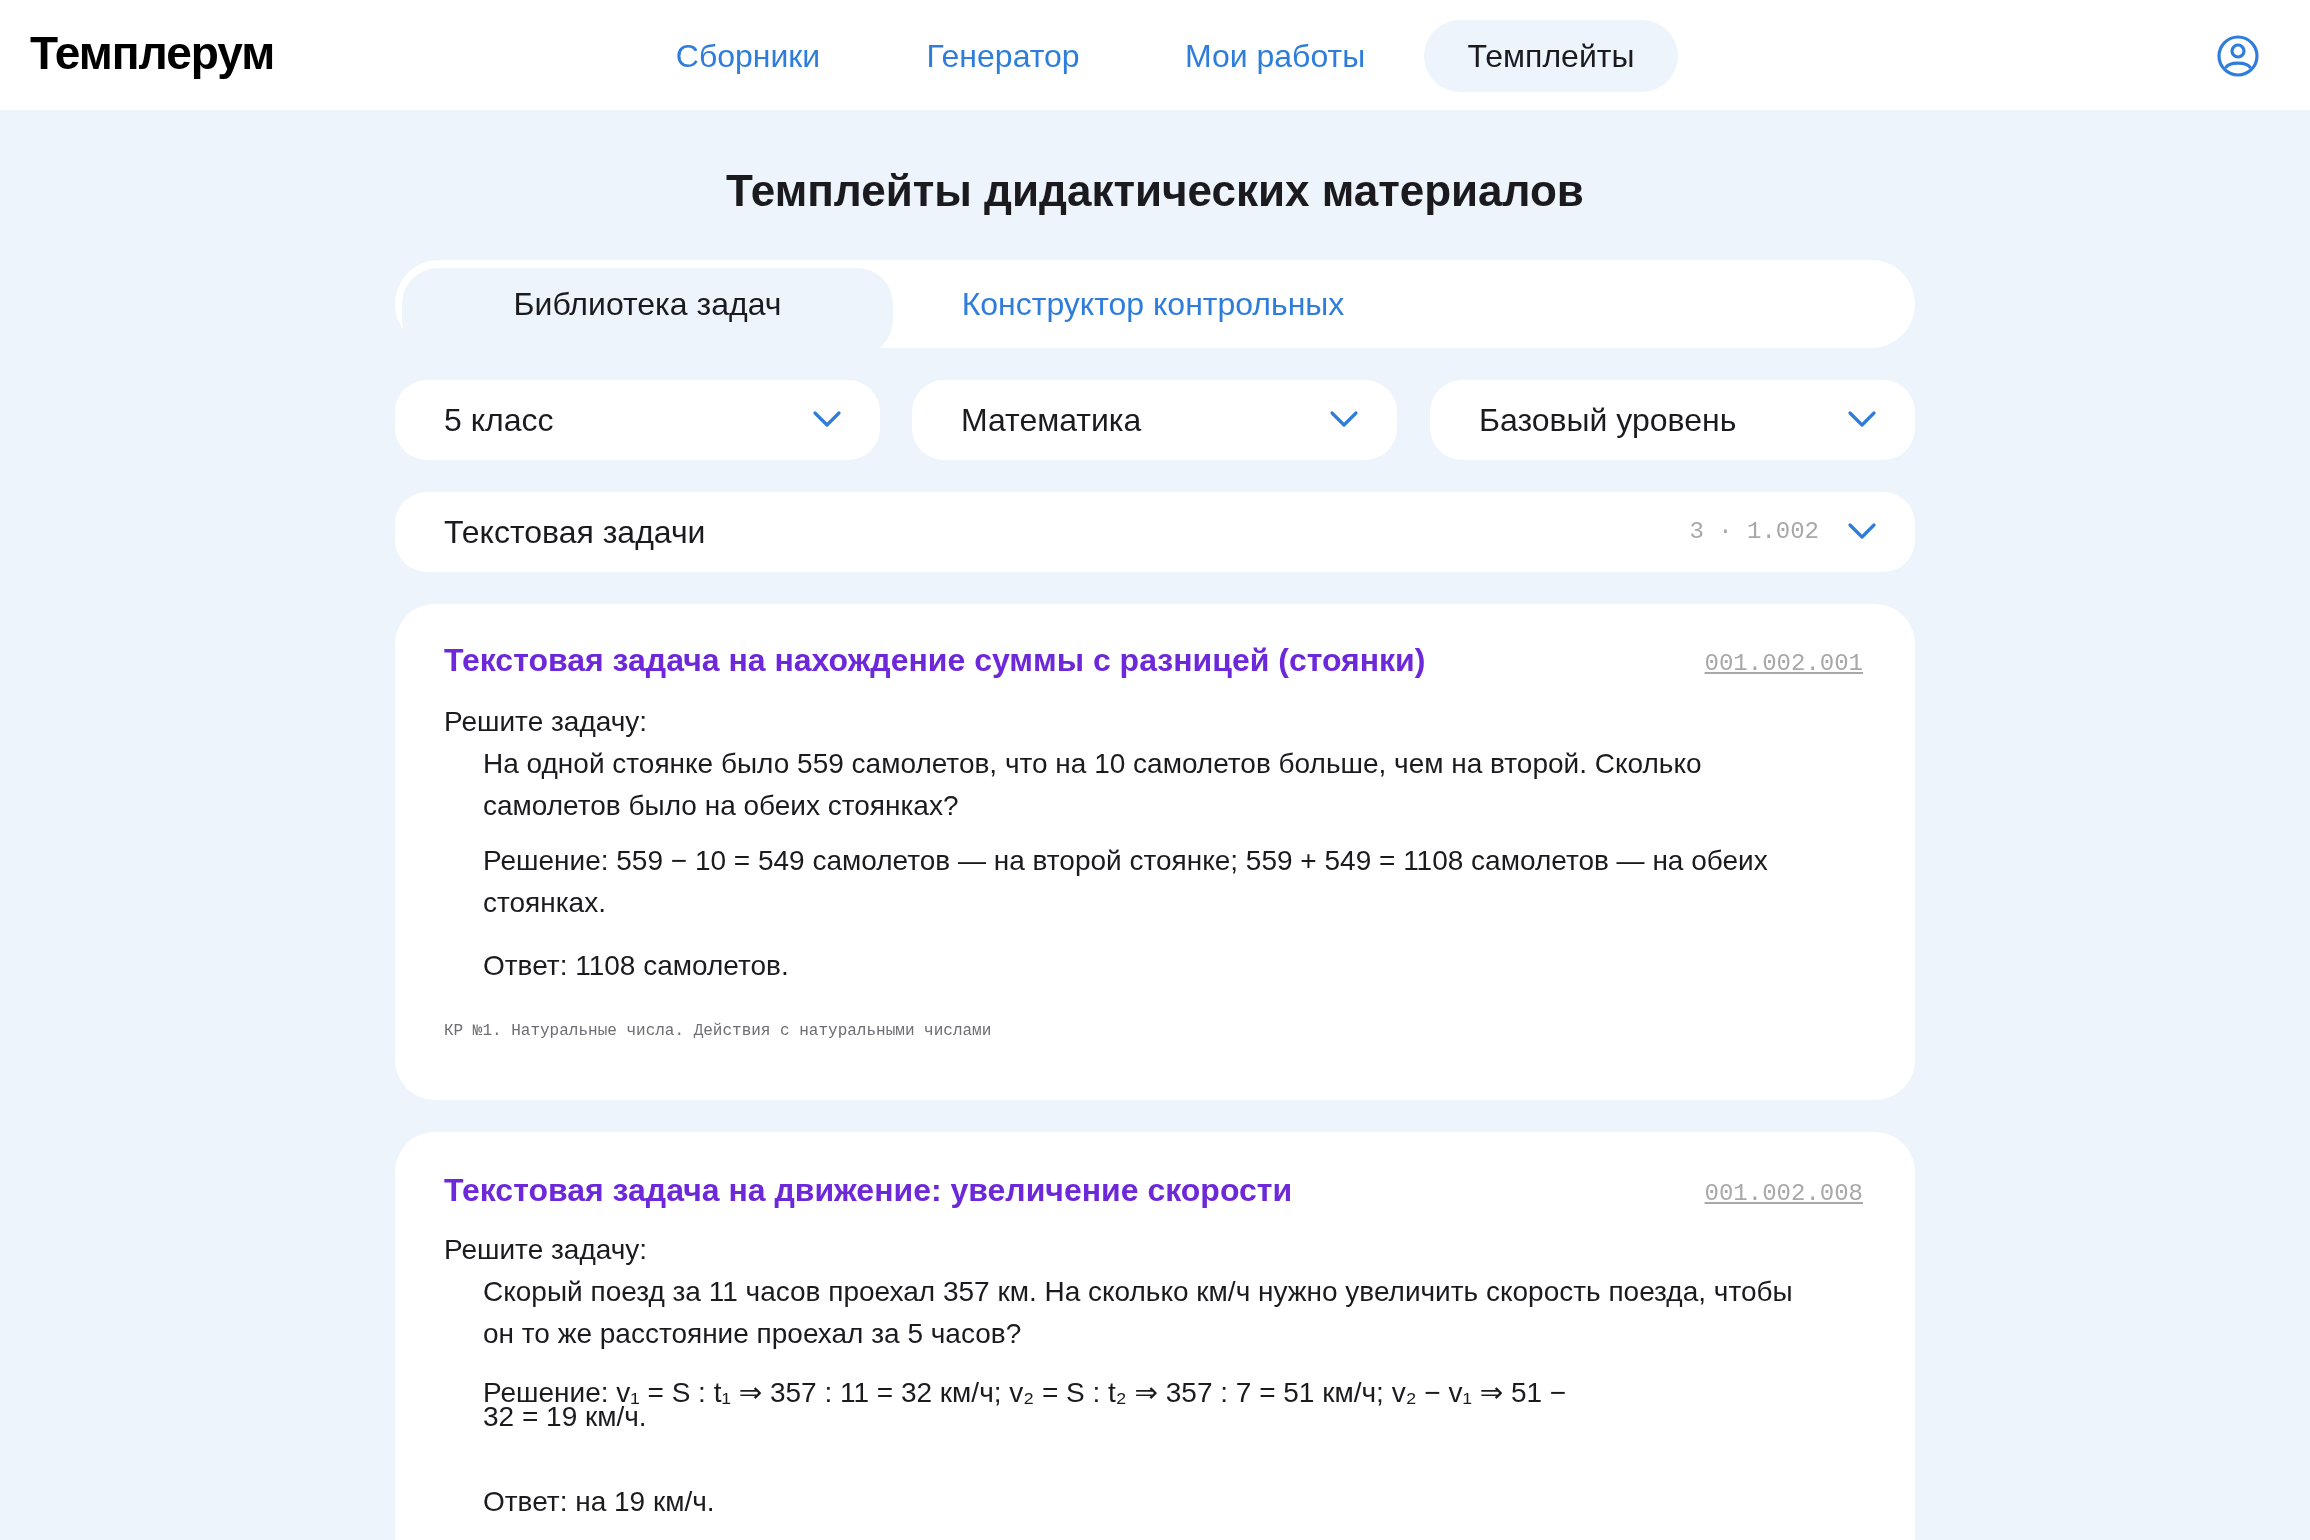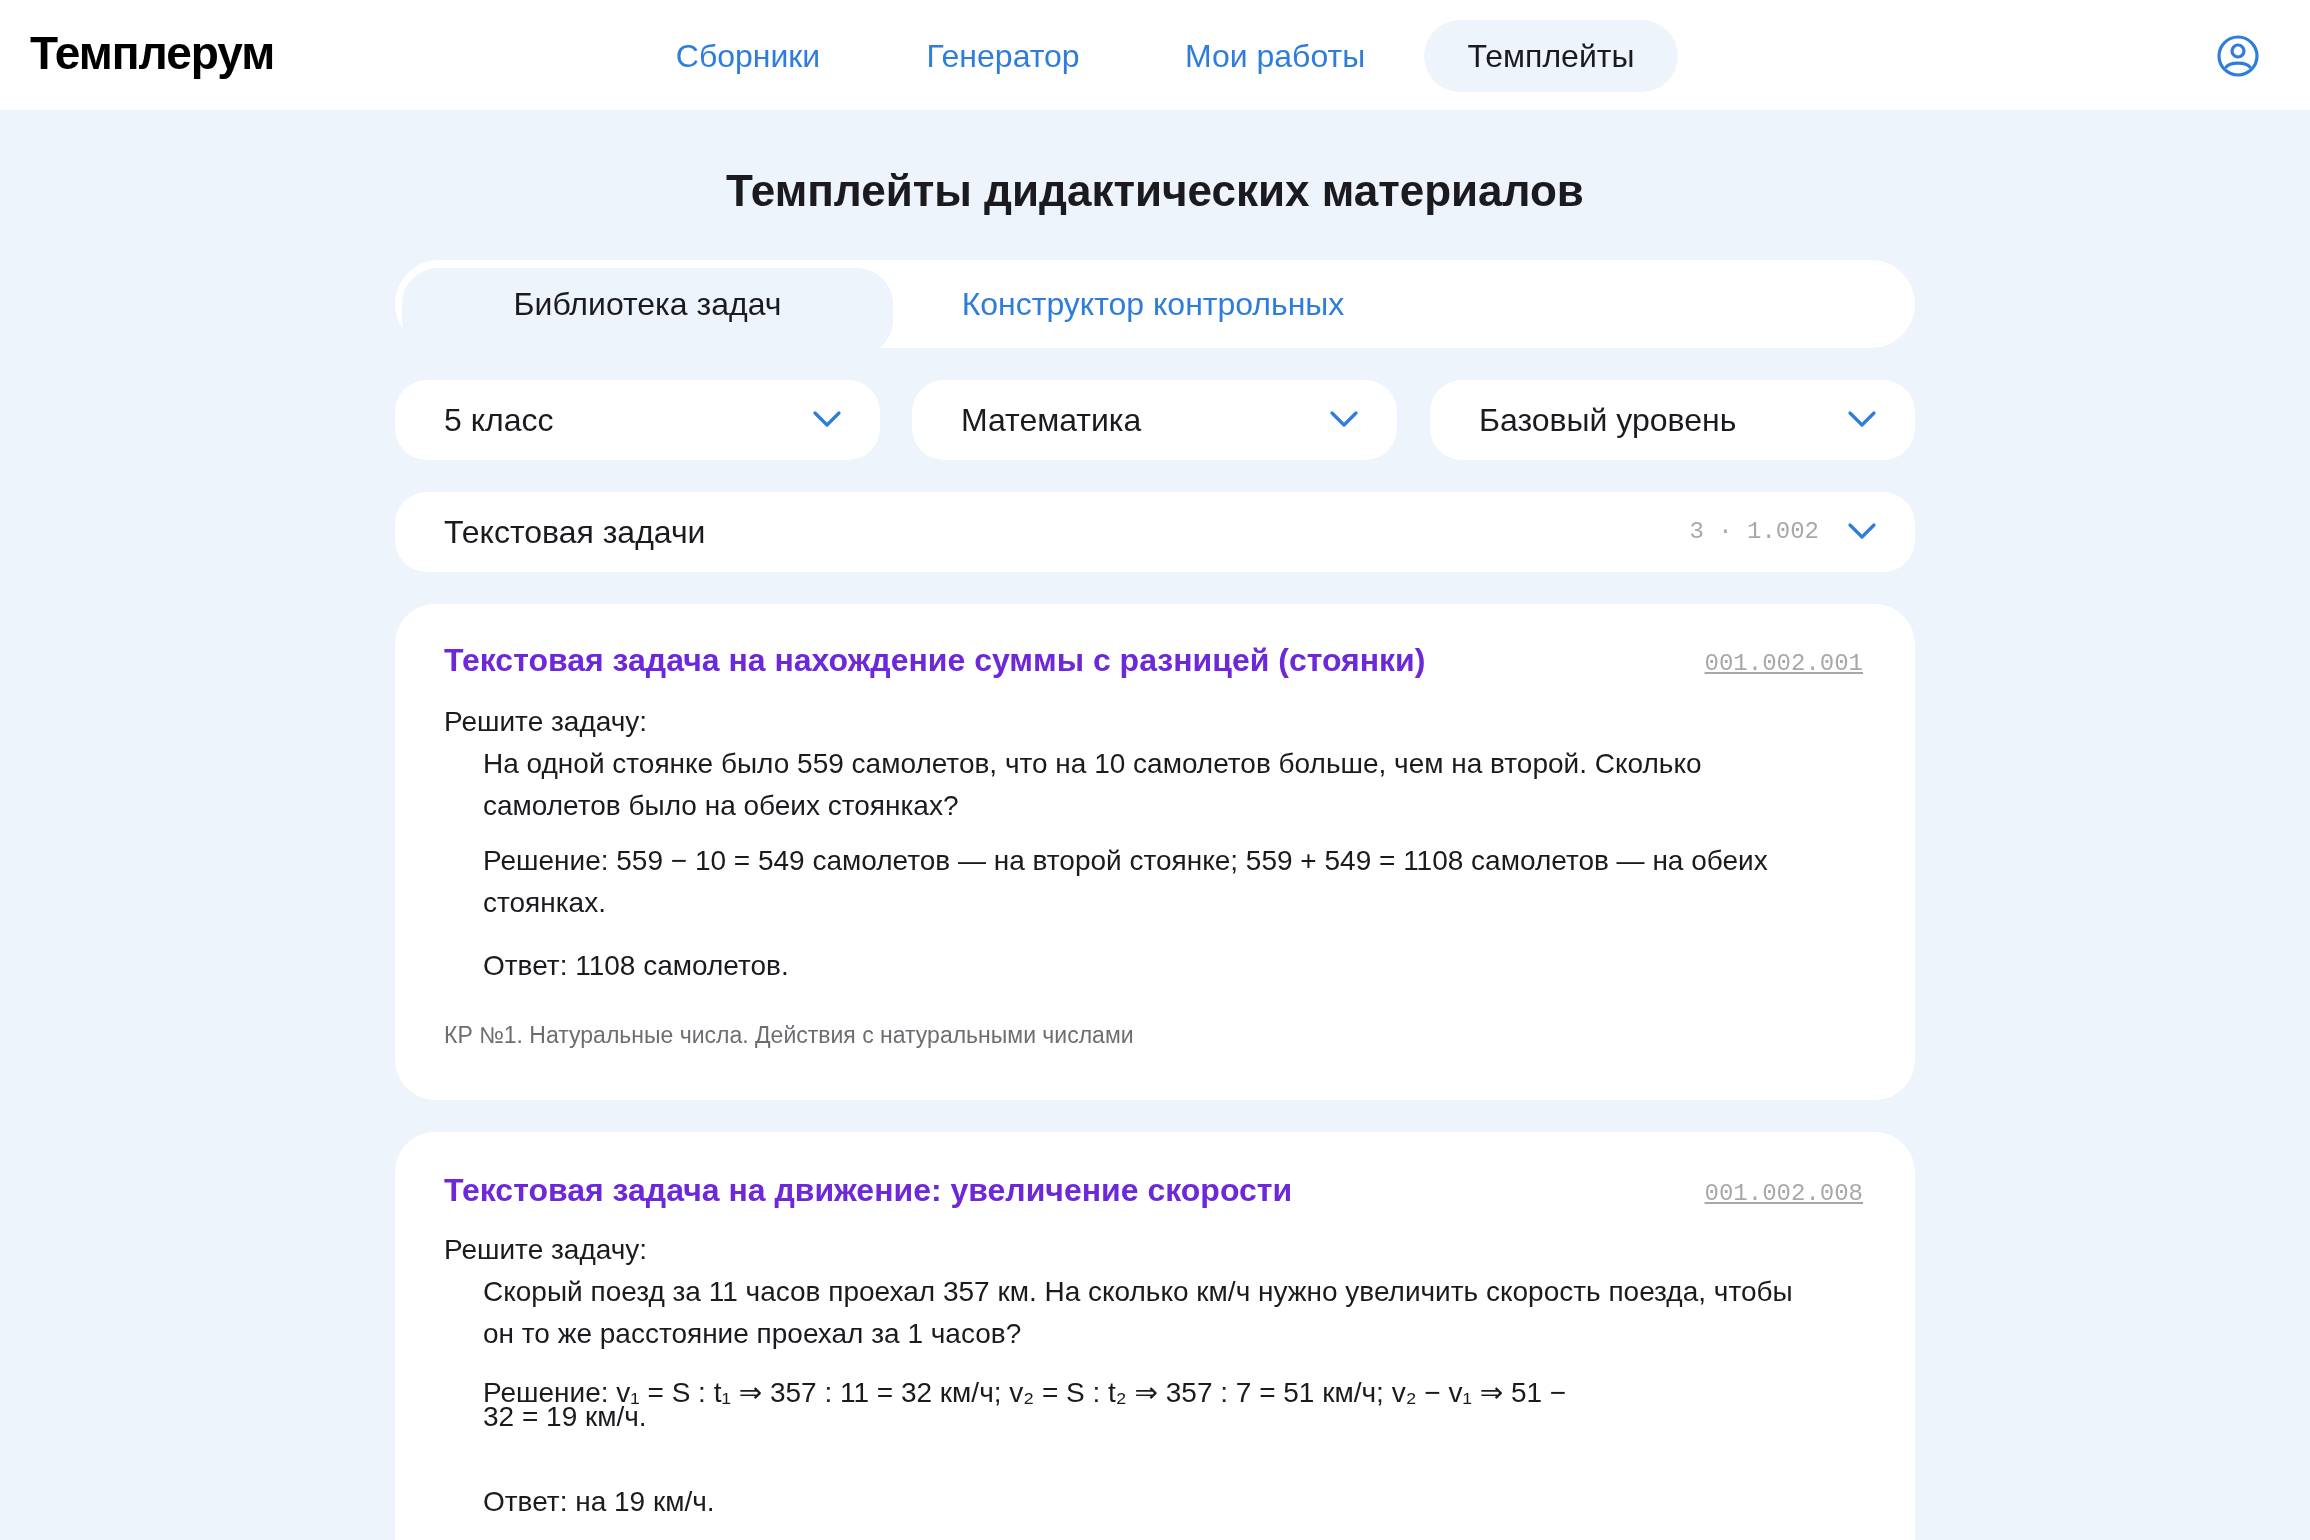--- a/index.html
+++ b/index.html
@@ -84,21 +84,21 @@
   .card-code {
     position: absolute; right: 52px; font-size: 24px; color: #a8a8a8;
     font-family: "Liberation Mono", "DejaVu Sans Mono", monospace;
     text-decoration: underline;
   }
   .line {
     position: absolute; font-size: 28px; color: #1b1b1f; white-space: nowrap;
   }
   .l0 { left: 49px; }
   .l1 { left: 88px; }
-  .note { position: absolute; left: 49px; font-size: 23px; color: #6d6d72; white-space: nowrap; }
+  .note { position: absolute; left: 49px; font-size: 16px; color: #6d6d72; white-space: nowrap; font-family: Liberation Mono, monospace; }
 </style>
 </head>
 <body>
 
 <div class="header">
   <div class="logo">Темплерум</div>
   <div class="nav">
     <div class="nav-item" style="left:648px;width:200px;">Сборники</div>
     <div class="nav-item" style="left:900px;width:206px;">Генератор</div>
     <div class="nav-item" style="left:1160px;width:230px;">Мои работы</div>
@@ -161,21 +161,21 @@
     <span>1108 самолетов.</span>
   </div>
   <div class="note" style="top:418px;">КР №1. Натуральные числа. Действия с натуральными числами</div>
 </div>
 
 <div class="card" style="top:1132px;height:460px;">
   <div class="card-title" style="top:40px;">Текстовая задача на движение: увеличение скорости</div>
   <div class="card-code" style="top:48px;">001.002.008</div>
   <div class="line l0" style="top:102px;">Решите задачу:</div>
   <div class="line l1" style="top:144px;">Скорый поезд за 11 часов проехал 357 км. На сколько км/ч нужно увеличить скорость поезда, чтобы</div>
-  <div class="line l1" style="top:186px;">он то же расстояние проехал за 1 часов?</div>
+  <div class="line l1" style="top:186px;">он то же расстояние проехал за 5 часов?</div>
   <div class="line l1" style="top:244px;">
     <span>Решение:</span>
     <span>v₁ = S : t₁ ⇒ 357 : 11 = 32 км/ч; v₂ = S : t₂ ⇒ 357 : 7 = 51 км/ч; v₂ − v₁ ⇒ 51 −</span>
   </div>
   <div class="line l1" style="top:269px;">32 = 19 км/ч.</div>
   <div class="line l1" style="top:354px;">
     <span>Ответ:</span>
     <span>на 19 км/ч.</span>
   </div>
 </div>

